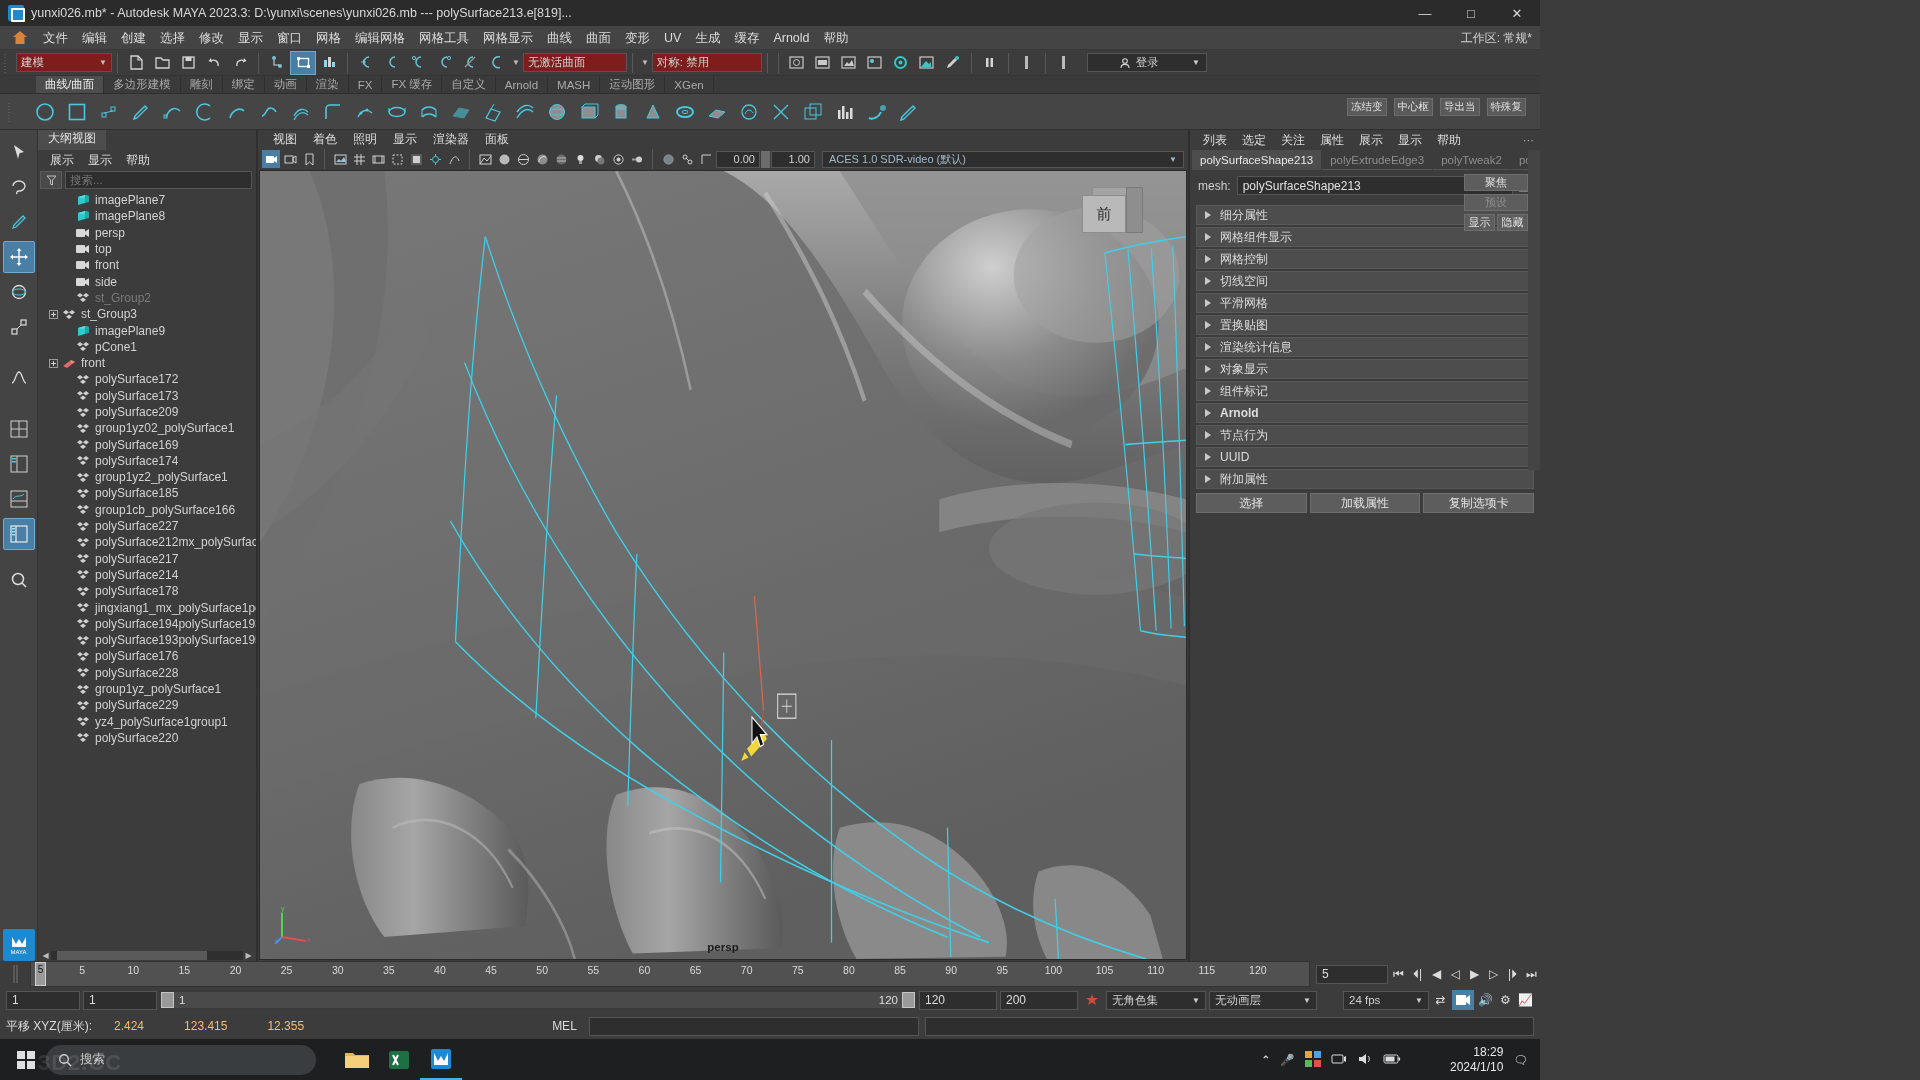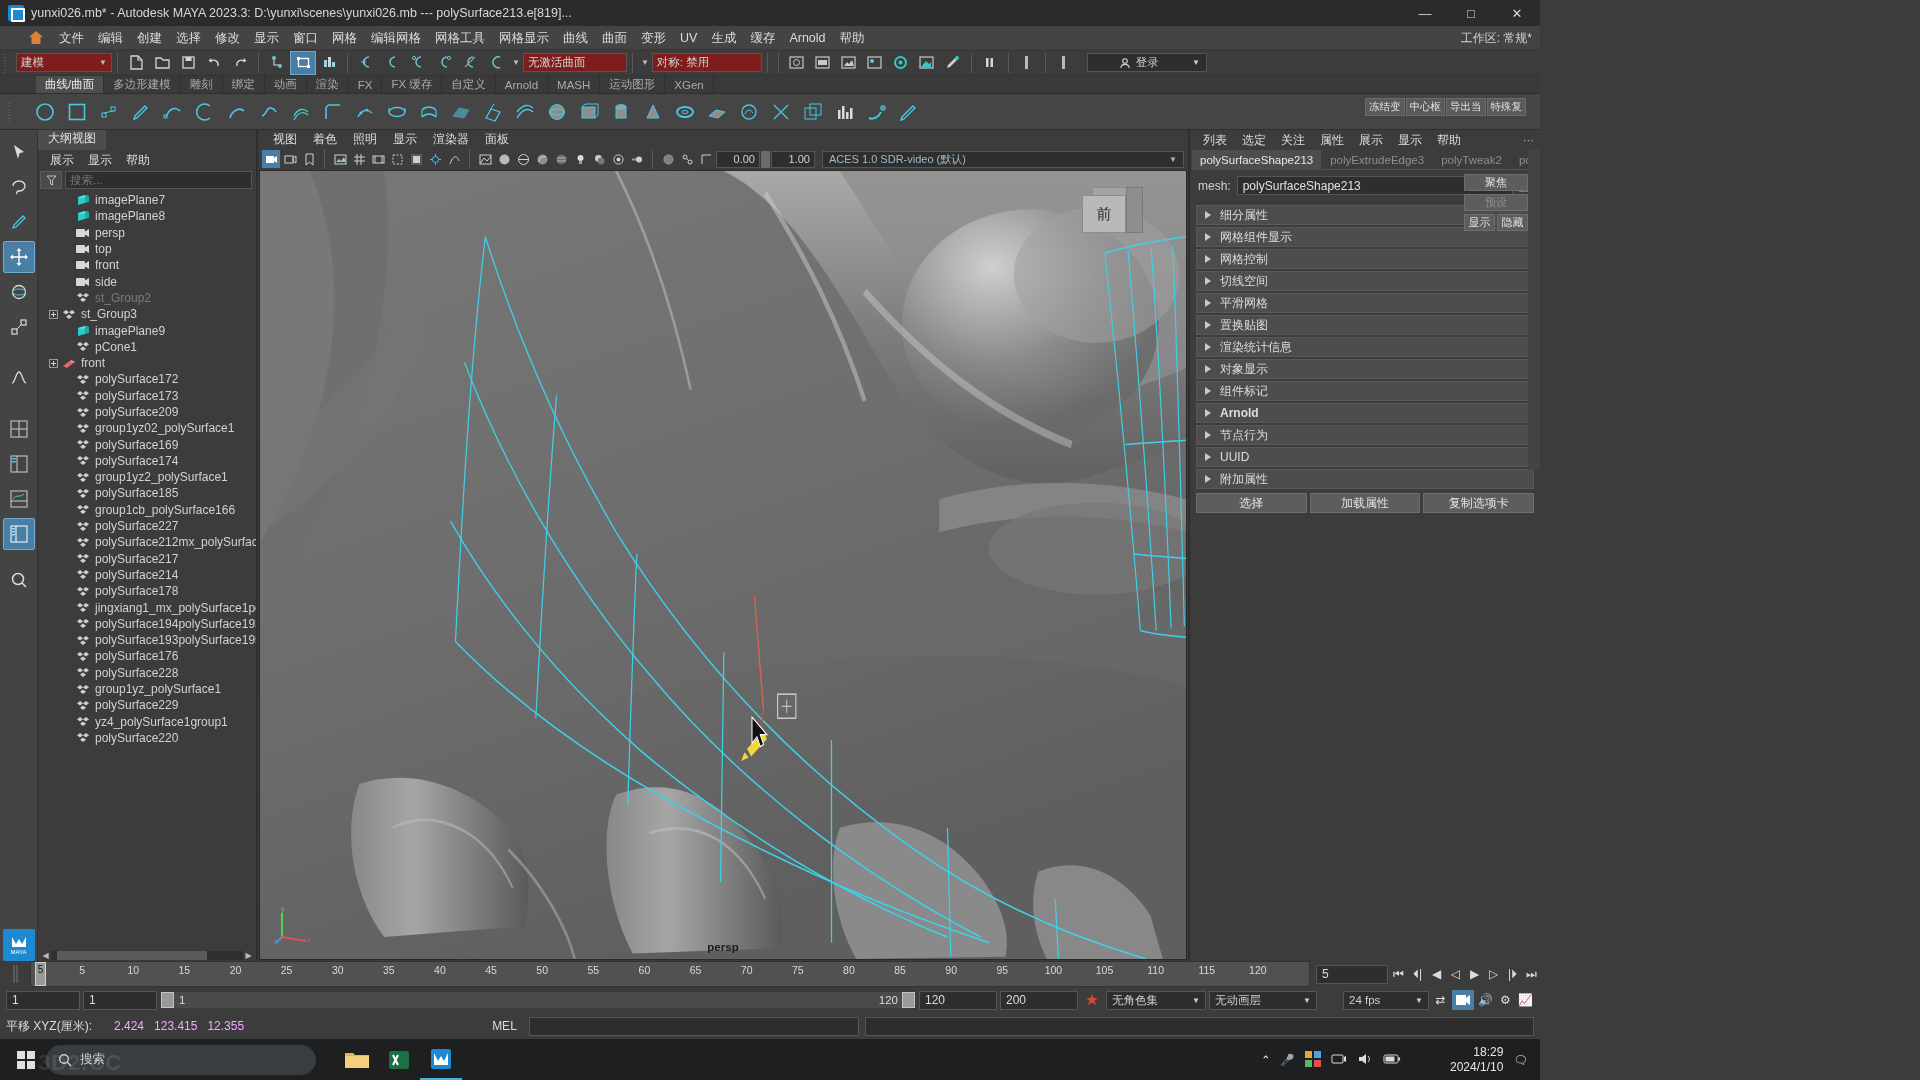--- a/index.html
+++ b/index.html
@@ -13,21 +13,21 @@
             position:relative; flex:0 0 16px; }
   .tb-ico:after{ content:""; position:absolute; left:3px; top:3px; width:10px; height:10px;
             border:2px solid #fff; border-radius:1px; }
   .tb-title { font-size:12.5px; color:#d8d8d8; white-space:nowrap; }
   .tb-spacer { flex:1; }
   .wbtn { width:46px; height:26px; display:flex; align-items:center; justify-content:center;
           color:#d8d8d8; font-size:13px; }
 
   
   .menubar { height:24px; background:#444444; display:flex; align-items:center; flex:0 0 24px;
-             padding-left:20px; border-bottom:1px solid #383838; }
+             padding-left:4px; border-bottom:1px solid #383838; }
   .home-ico { width:20px; height:20px; margin:0 6px; position:relative; flex:0 0 20px; }
   .home-ico svg{ display:block; }
   .mi { padding:0 7px; height:24px; line-height:24px; font-size:12.5px; color:#dcdcdc; white-space:nowrap; }
   .wsbox { position:absolute; right:8px; top:26px; height:24px; display:flex; align-items:center;
            font-size:12px; color:#d0d0d0; }
 
   
   .statusline { height:26px; background:#3c3c3c; display:flex; align-items:center; flex:0 0 26px;
                 border-bottom:1px solid #333; padding-left:2px; }
   .grip { width:8px; height:22px; flex:0 0 8px; background:
@@ -190,21 +190,21 @@
   .rangebar .labR { margin-left:auto; font-size:11.5px; color:#dcdcdc; padding-right:4px; }
   .cfield { height:19px; width:78px; background:#2e2e2e; border:1px solid #555; color:#dcdcdc;
             font-size:12px; display:flex; align-items:center; padding:0 5px; }
   .selcombo { height:19px; background:#2e2e2e; border:1px solid #555; color:#cfcfcf;
               font-size:11.5px; display:flex; align-items:center; padding:0 5px; }
   .selcombo .arrow{ margin-left:auto; font-size:8px; padding-left:8px; }
 
   
   .cmdline { flex:0 0 26px; display:flex; align-items:center; gap:6px; padding:0 6px; background:#3c3c3c; }
   .cmd-left { font-size:12px; color:#dcdcdc; white-space:nowrap; }
-  .cmd-vals { font-size:12px; color:#f0abfc; display:flex; gap:10px; padding-left:16px; }
+  .cmd-vals { font-size:12px; color:#fdba74; display:flex; gap:40px; padding-left:16px; }
   .mel { font-size:12px; color:#dcdcdc; padding:0 6px; }
   .cmd-input { height:19px; background:#2e2e2e; border:1px solid #555; }
   .cmd-i1 { width:330px; }
   .cmd-i2 { flex:1; }
 
   
   .taskbar { flex:0 0 41px; background:#1d1f20; display:flex; align-items:center; padding:0 6px; }
   .tb-start { width:40px; height:40px; display:flex; align-items:center; justify-content:center; }
   .tb-search { width:270px; height:30px; background:#3a3d3f; border-radius:15px; display:flex;
                align-items:center; gap:8px; padding:0 12px; color:#cfcfcf; font-size:12.5px; }
@@ -605,21 +605,21 @@
         <svg width="24" height="24" viewBox="0 0 24 24">
           <path d="M4 18c4 2 10-1 12-6" fill="none" stroke="#49c8e0" stroke-width="2"></path>
           <circle cx="18" cy="8" r="3" fill="#49c8e0" opacity=".7"></circle>
         </svg>
       </div>
     <div class="sh-ico">
         <svg width="24" height="24" viewBox="0 0 24 24">
           <path d="M4 20l3-1L18 8l-2-2L5 17z" fill="none" stroke="#49c8e0" stroke-width="1.4"></path>
         </svg>
       </div>
-    <div style="position:absolute; right:14px; top:4px; display:flex; gap:1px;">
+    <div style="position:absolute; right:14px; top:4px; display:flex; gap:7px;">
       <div style="background:#5a5a5a;border:1px solid #6c6c6c;font-size:10.5px;color:#e0e0e0;padding:1px 3px;">冻结变</div>
       <div style="background:#5a5a5a;border:1px solid #6c6c6c;font-size:10.5px;color:#e0e0e0;padding:1px 3px;">中心枢</div>
       <div style="background:#5a5a5a;border:1px solid #6c6c6c;font-size:10.5px;color:#e0e0e0;padding:1px 3px;">导出当</div>
       <div style="background:#5a5a5a;border:1px solid #6c6c6c;font-size:10.5px;color:#e0e0e0;padding:1px 3px;">特殊复</div>
     </div>
   </div>
 
   <div class="body">
 
     <div class="toolcol">

